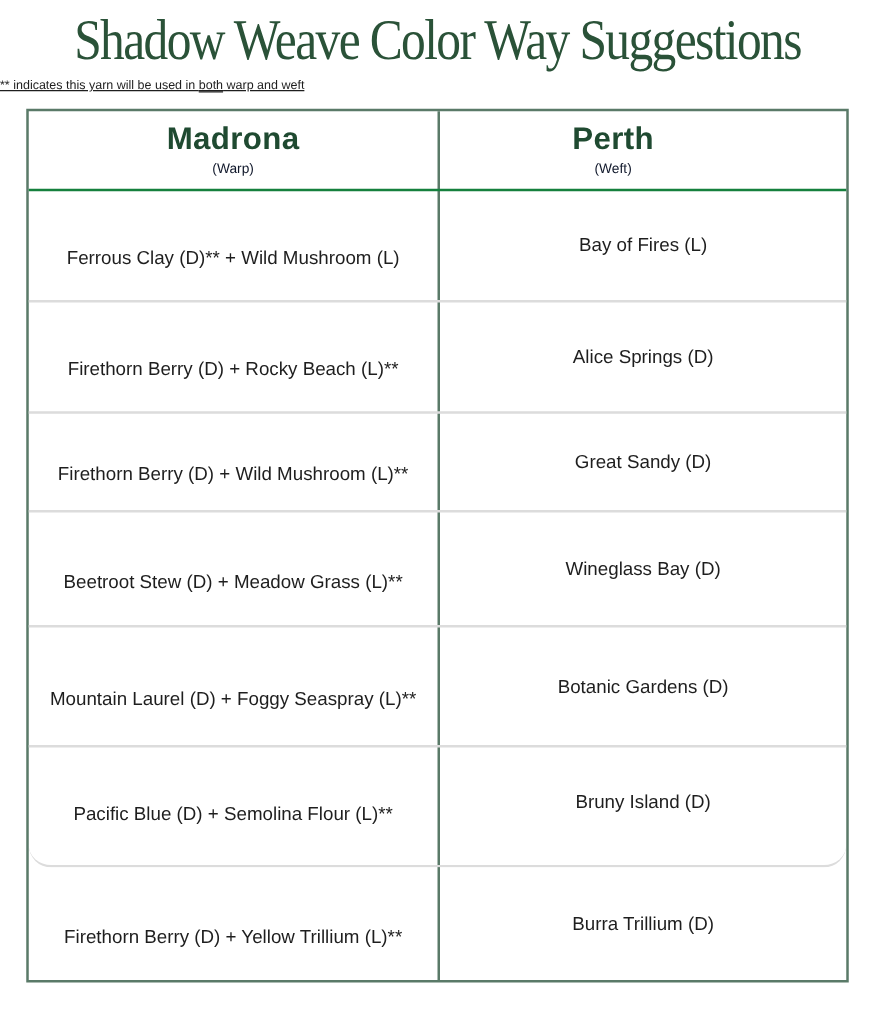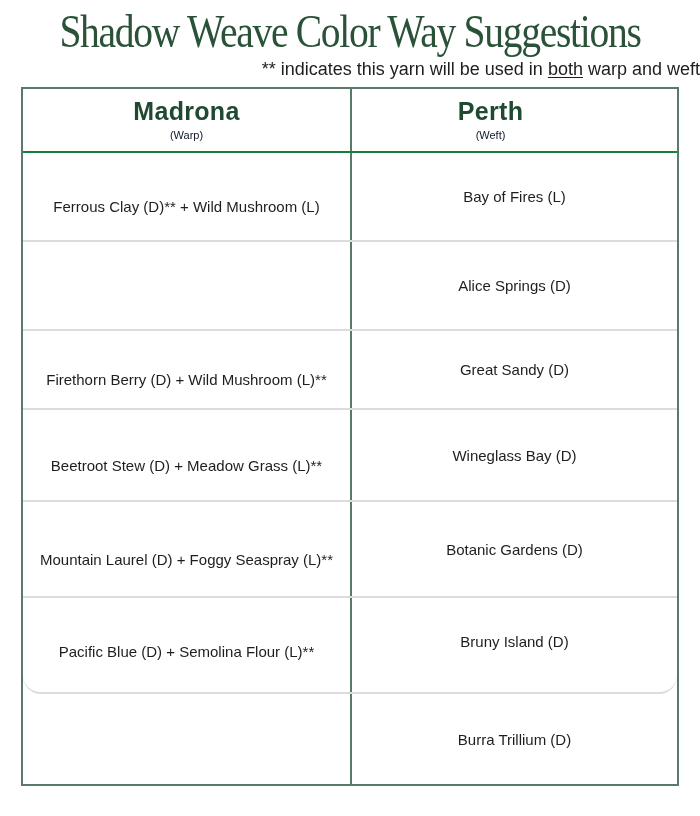--- a/index.html
+++ b/index.html
@@ -12,22 +12,22 @@
       font-family: "Liberation Serif", "DejaVu Serif", serif;
       font-size: 46px; line-height: 52px;
       color: #2a5238;
       letter-spacing: -1.5px;
       transform: scaleX(0.86);
       transform-origin: 50% 50%;
       white-space: nowrap;
     }
     .subtitle {
       position: absolute; left: 0; top: 60px; width: 700px;
-      text-align: right;
-      font-size: 18px; line-height: 18px; color: #1e1e1e;
+      text-align: left;
+      font-size: 10px; line-height: 18px; color: #1e1e1e; text-decoration: underline;
     }
     .subtitle u { text-decoration: underline; text-underline-offset: 2px; }
 
     .table {
       position: absolute; left: 21px; top: 87px; width: 658px; height: 699px;
       border: 2px solid #5a7a68;
     }
     .divider-v {
       position: absolute; left: 327px; top: 0; width: 2px; height: 100%;
       background: #5a7a68;
@@ -86,34 +86,36 @@
       <span class="hname">Perth</span>
       <span class="hsub">(Weft)</span>
     </div>
   </div>
 
   <div class="row" style="top:64px;height:89px;">
     <div class="cell left">Ferrous Clay (D)** + Wild Mushroom (L)</div>
     <div class="cell right">Bay of Fires (L)</div>
   </div>
   <div class="row" style="top:153px;height:89px;">
+    <div class="cell left">Firethorn Berry (D) + Rocky Beach (L)**</div>
     <div class="cell right">Alice Springs (D)</div>
   </div>
   <div class="row" style="top:242px;height:79px;">
     <div class="cell left">Firethorn Berry (D) + Wild Mushroom (L)**</div>
     <div class="cell right">Great Sandy (D)</div>
   </div>
   <div class="row" style="top:321px;height:92px;">
     <div class="cell left">Beetroot Stew (D) + Meadow Grass (L)**</div>
     <div class="cell right">Wineglass Bay (D)</div>
   </div>
   <div class="row" style="top:413px;height:96px;">
     <div class="cell left">Mountain Laurel (D) + Foggy Seaspray (L)**</div>
     <div class="cell right">Botanic Gardens (D)</div>
   </div>
   <div class="row" style="top:501px;height:104px;border-radius:18px;">
     <div class="cell left">Pacific Blue (D) + Semolina Flour (L)**</div>
     <div class="cell right">Bruny Island (D)</div>
   </div>
   <div class="row last" style="top:605px;height:90px;">
+    <div class="cell left">Firethorn Berry (D) + Yellow Trillium (L)**</div>
     <div class="cell right">Burra Trillium (D)</div>
   </div>
 </div>
 
 </body></html>

